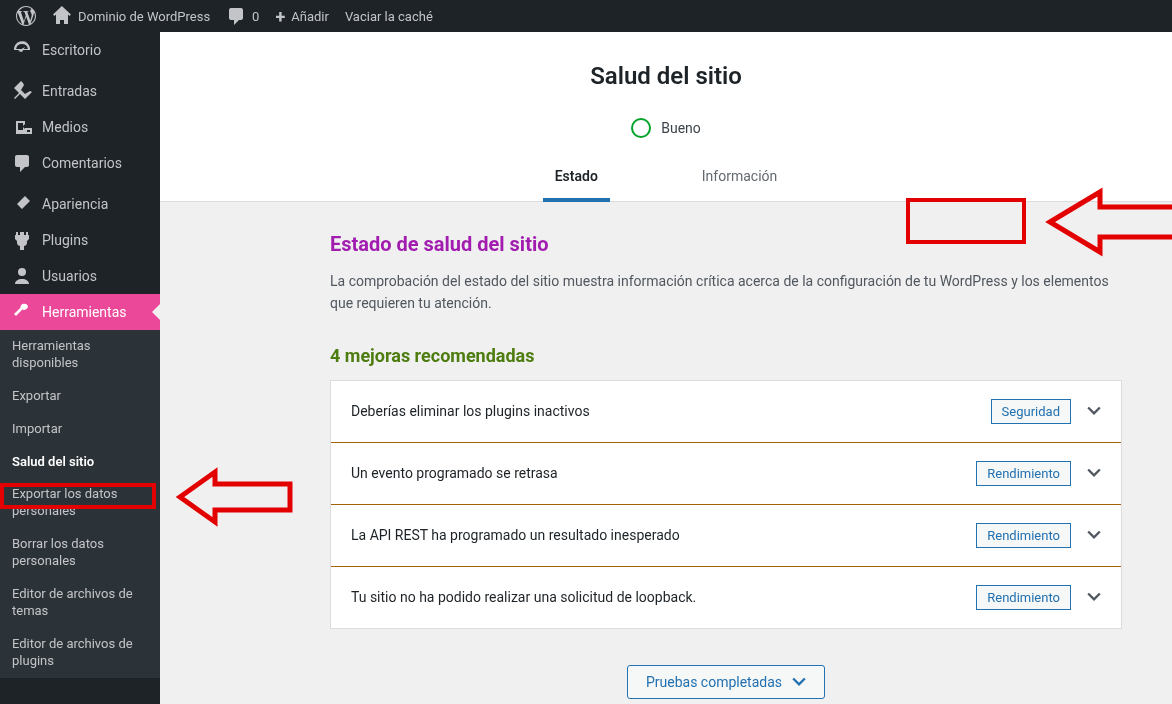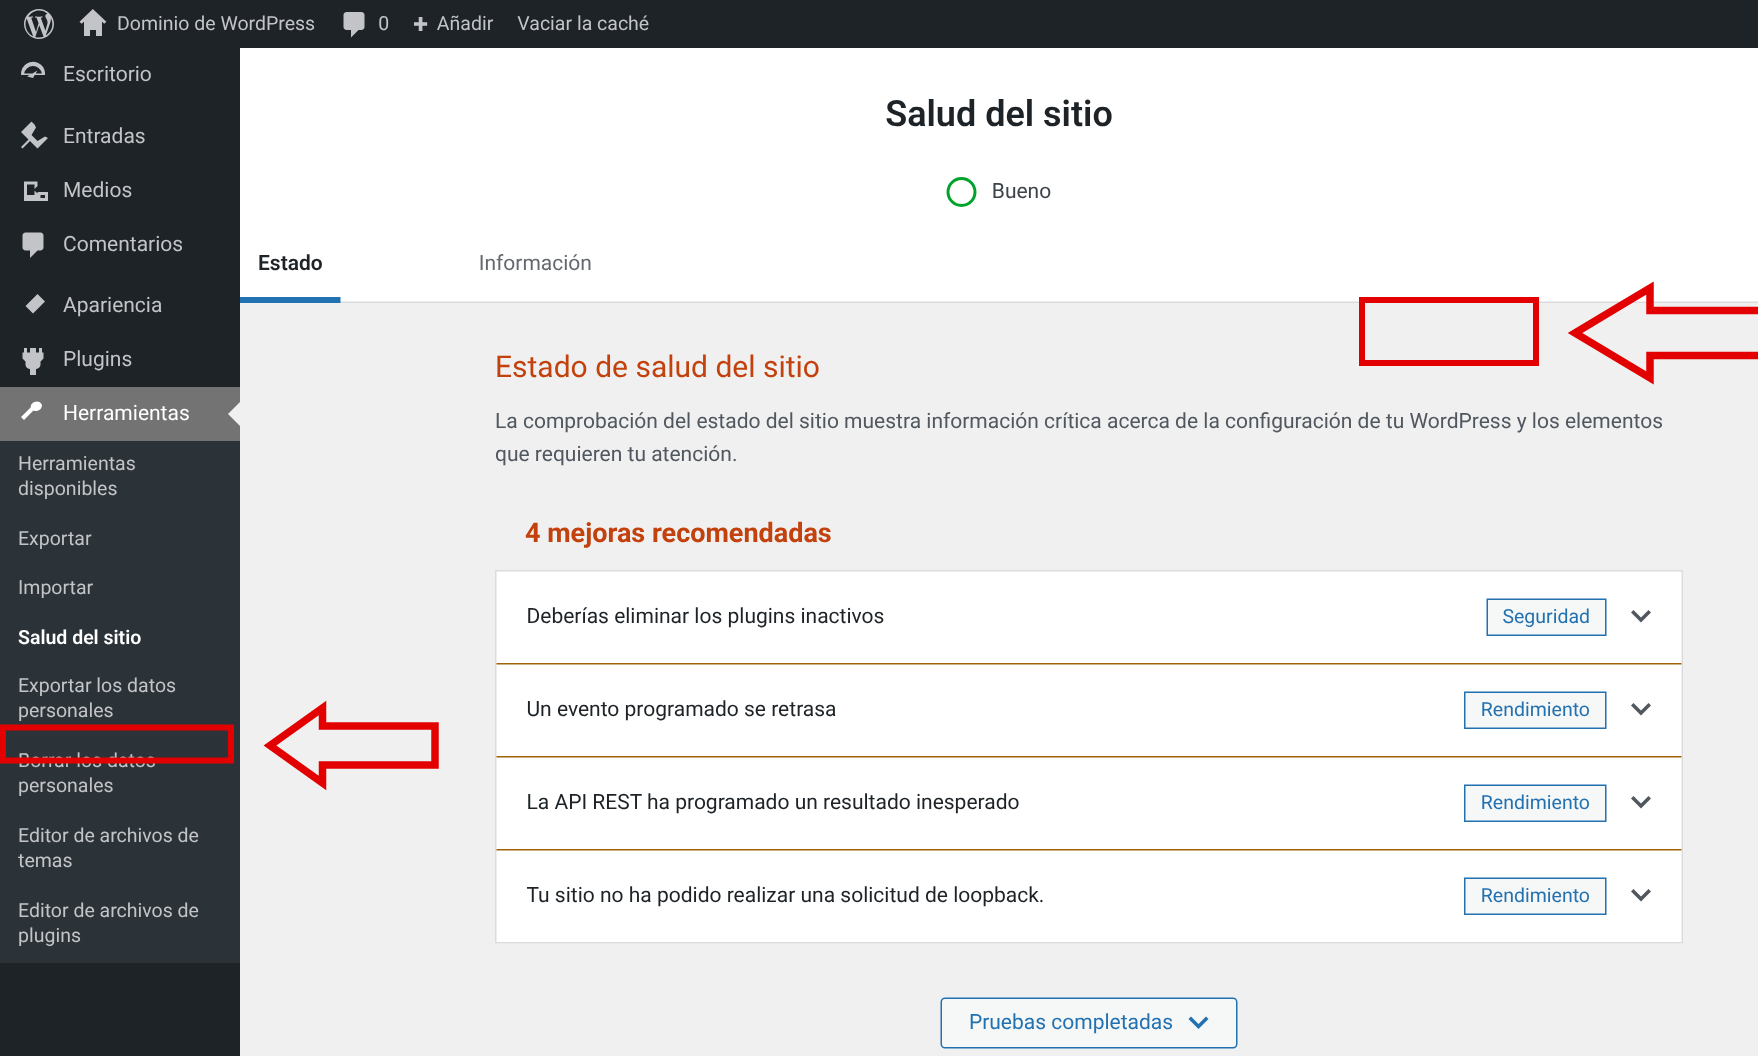--- a/index.html
+++ b/index.html
@@ -3,39 +3,39 @@
 <meta charset="utf-8">
 <style>
 * { margin: 0; padding: 0; box-sizing: border-box; font-family: -apple-system, BlinkMacSystemFont, "Segoe UI", Roboto, sans-serif; }
 body { width: 1172px; height: 704px; background: #f0f0f1; overflow: hidden; }
 .toolbar { height: 32px; background: #1d2327; color: #c3c4c7; display: flex; padding: 0 8px; font-size: 13px; }
 .toolbar-item { display: flex; align-items: center; padding: 0 8px; height: 32px; cursor: pointer; gap: 6px; }
 .toolbar svg { fill: #c3c4c7; }
 .wrap { display: flex; height: 696px; }
 .sidebar { width: 160px; background: #1d2327; color: #c3c4c7; overflow-y: auto; }
 .menu-item { display: flex; align-items: center; padding: 8px 12px; font-size: 14px; cursor: pointer; gap: 10px; }
-.menu-item.current { background: #737373; color: #fff; position: relative; }
+.menu-item.current { background: #ec4899; color: #fff; position: relative; }
 .menu-item.current::after { content: ''; position: absolute; right: 0; top: 50%; margin-top: -8px; border: 8px solid transparent; border-right-color: #f0f0f1; }
 .menu-sep { height: 5px; }
 .submenu { background: #2c3338; }
 .submenu-item { padding: 8px 12px; font-size: 13px; color: #c3c4c7; cursor: pointer; line-height: 1.3; }
 .submenu-item.active { color: #fff; font-weight: 600; }
 .content { flex: 1; background: #fff; overflow-y: auto; position: relative; }
 .header-area { text-align: center; padding: 30px 0 0; border-bottom: 1px solid #dcdcde; }
 .page-title { font-size: 24px; font-weight: 600; color: #1d2327; margin-bottom: 28px; }
 .status-row { display: flex; align-items: center; justify-content: center; gap: 10px; margin-bottom: 22px; }
 .status-circle { width: 20px; height: 20px; border: 2px solid #00a32a; border-radius: 50%; }
 .status-text { font-size: 14px; color: #3c434a; }
-.tabs { display: flex; gap: 80px; margin-top: 12px; }
+.tabs { display: flex; justify-content: center; gap: 80px; margin-top: 12px; }
 .tab { padding: 8px 12px 14px; font-size: 14px; color: #646970; cursor: pointer; }
 .tab.active { color: #1d2327; font-weight: 600; border-bottom: 4px solid #2271b1; margin-bottom: -1px; }
 .body-area { padding: 30px 50px 40px 170px; background: #f0f0f1; }
-.section-title { font-size: 20px; font-weight: 400; color: #c2410c; margin-bottom: 14px; }
+.section-title { font-size: 20px; font-weight: 700; color: #a21caf; margin-bottom: 14px; }
 .section-desc { font-size: 14px; color: #50575e; line-height: 1.6; margin-bottom: 30px; max-width: 820px; }
-.section-sub { font-size: 18px; color: #c2410c; margin-bottom: 14px; margin-left: 20px; }
+.section-sub { font-size: 18px; color: #4d7c0f; margin-bottom: 14px; }
 .checks { background: #fff; border: 1px solid #dcdcde; }
 .check-row { display: flex; align-items: center; padding: 18px 20px; border-bottom: 1px solid #a16207; cursor: pointer; }
 .check-row:last-child { border-bottom: none; }
 .check-title { flex: 1; font-size: 14px; color: #1d2327; }
 .badge { font-size: 13px; padding: 4px 10px; border: 1px solid #2271b1; color: #2271b1; background: #f6f7f7; margin-right: 16px; }
 .chev { width: 14px; height: 14px; }
 .passed-wrap { text-align: center; margin-top: 36px; }
 .passed-btn { display: inline-flex; align-items: center; gap: 10px; border: 1px solid #2271b1; background: #f6f7f7; color: #2271b1; padding: 8px 18px; font-size: 14px; border-radius: 3px; cursor: pointer; }
 .annot-box1 { position: absolute; border: 4px solid #e30000; top: 166px; left: 746px; width: 120px; height: 46px; pointer-events: none; }
 .annot-box2 { position: absolute; border: 4px solid #e30000; top: 483px; left: 0px; width: 156px; height: 26px; pointer-events: none; z-index: 5;}
@@ -105,20 +105,26 @@
           <path d="M13 2l5 5-8 8-5-5 8-8zM5 15l-3 3 3-3z"></path>
         </svg>
       <span>Apariencia</span>
     </div>
     <div class="menu-item">
       <svg class="icon" viewBox="0 0 20 20" fill="currentColor">
           <path d="M12 2v3h2V2h2v3h1v4l-2 2v2c0 2-2 3-3 3v4H8v-4c-1 0-3-1-3-3v-2L3 9V5h1V2h2v3h2V2h2z"></path>
         </svg>
       <span>Plugins</span>
     </div>
+    <div class="menu-item">
+      <svg class="icon" viewBox="0 0 20 20" fill="currentColor">
+          <path d="M10 10a4 4 0 100-8 4 4 0 000 8zm-7 8c0-3 3-5 7-5s7 2 7 5H3z"></path>
+        </svg>
+      <span>Usuarios</span>
+    </div>
     <div class="menu-item current">
       <svg class="icon" viewBox="0 0 20 20" fill="currentColor">
           <path d="M16 4a4 4 0 01-5.7 3.6L4 14l-2-2 6.4-6.3A4 4 0 0116 4z"></path>
         </svg>
       <span>Herramientas</span>
     </div>
     <div class="submenu">
       <div class="submenu-item">Herramientas disponibles</div>
       <div class="submenu-item">Exportar</div>
       <div class="submenu-item">Importar</div>

